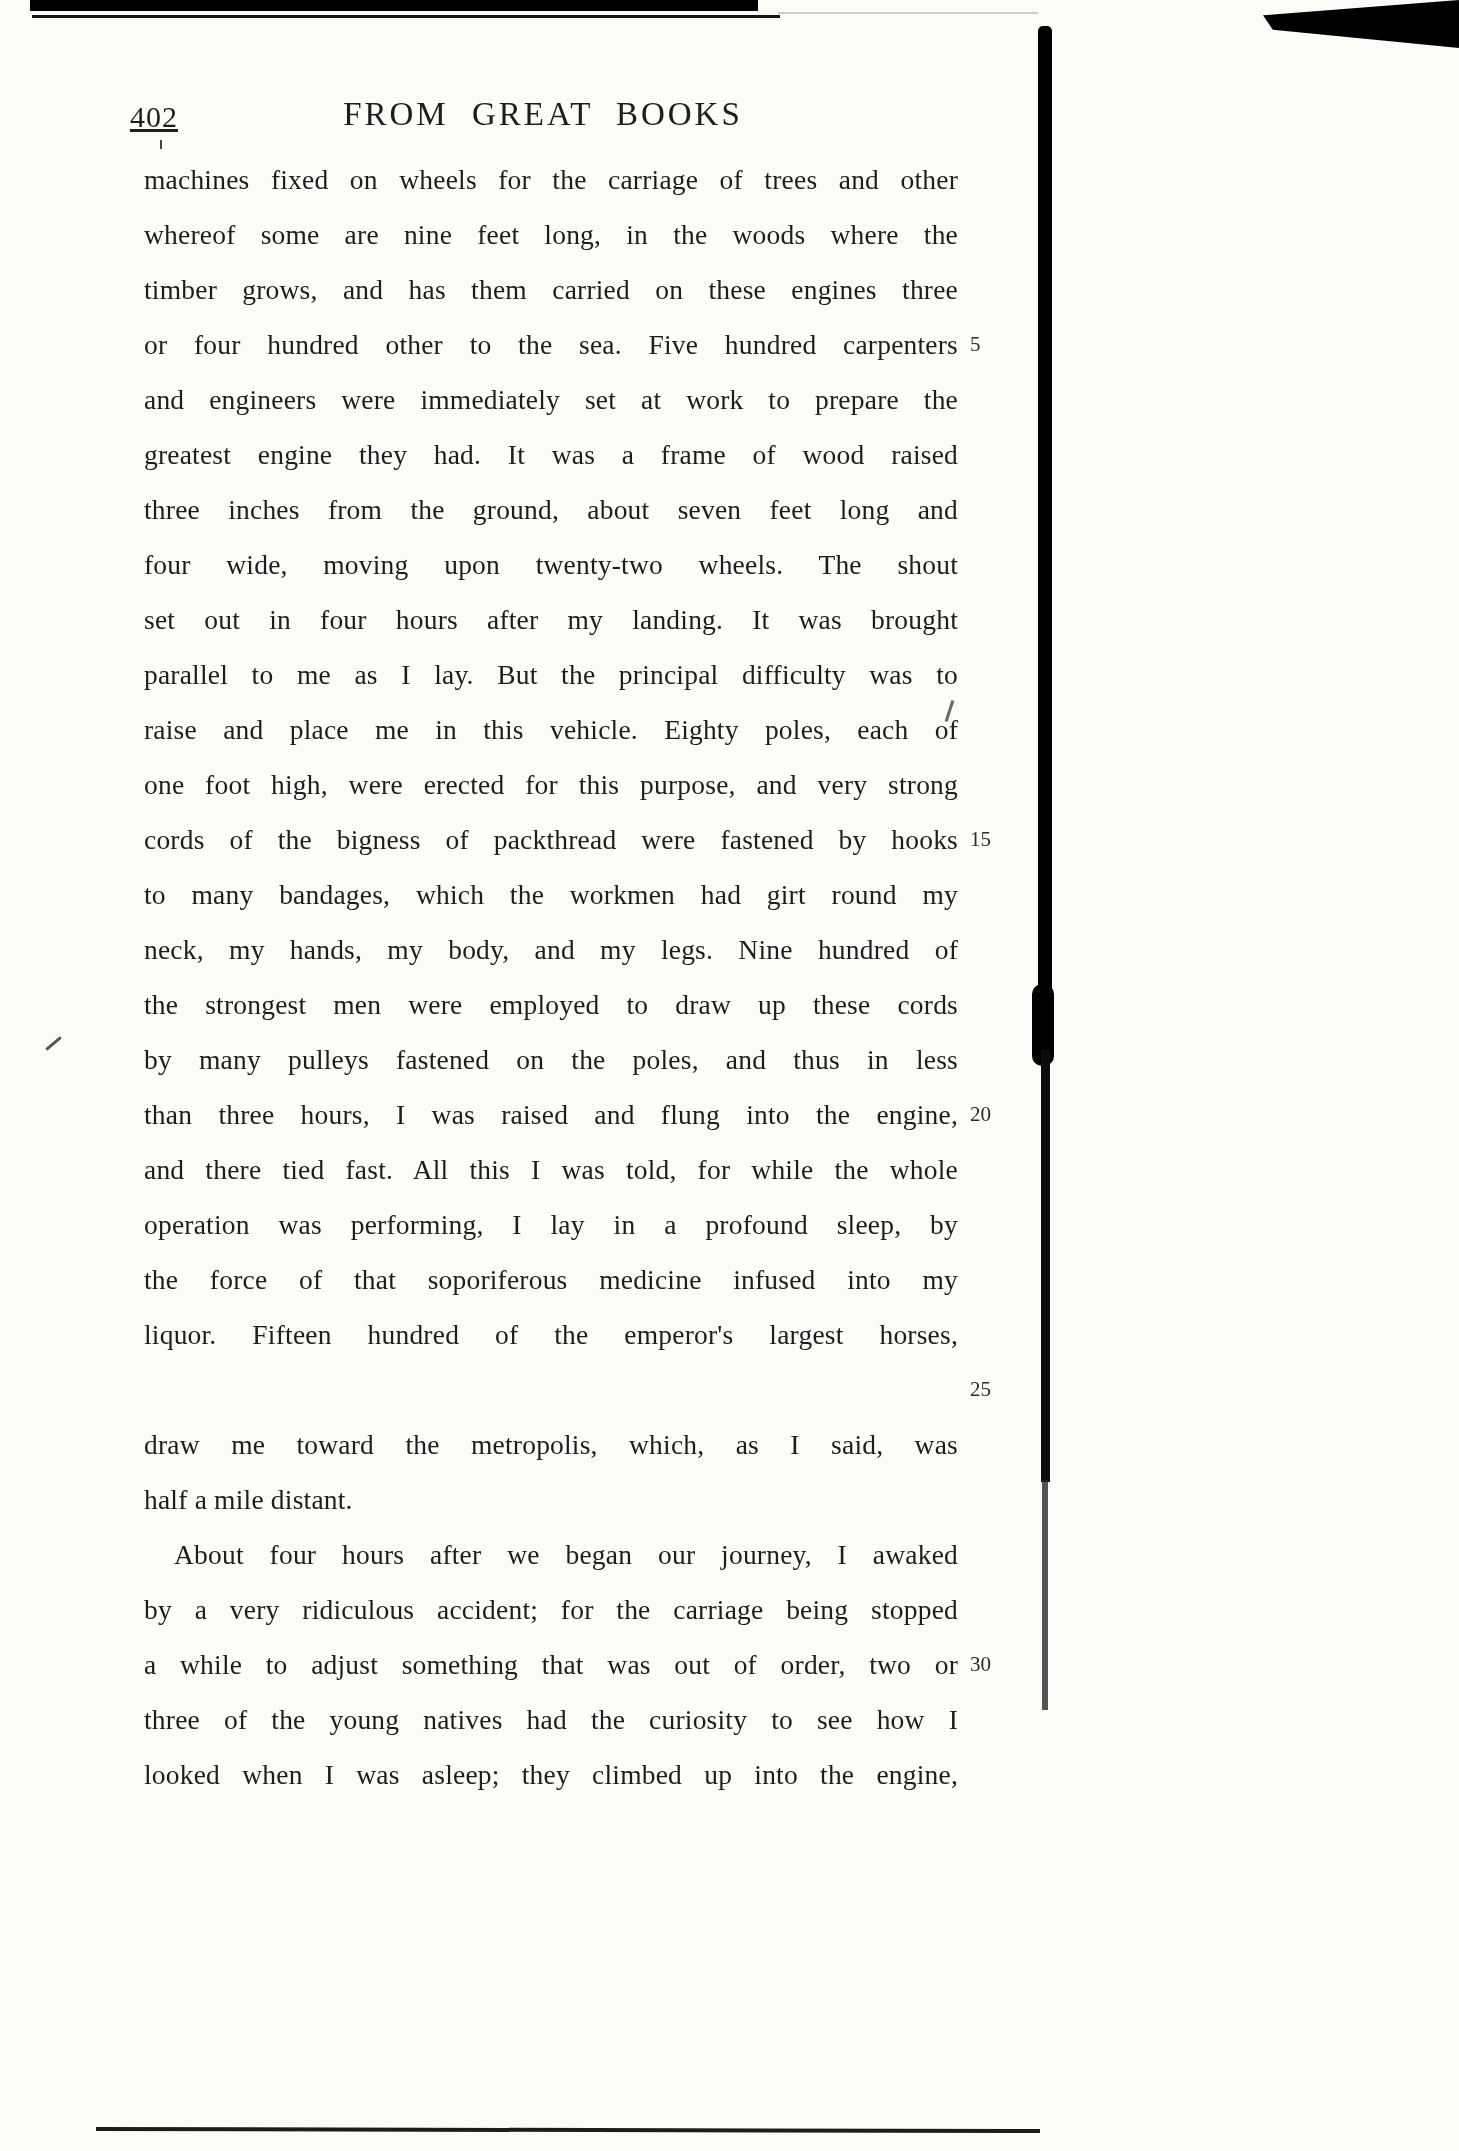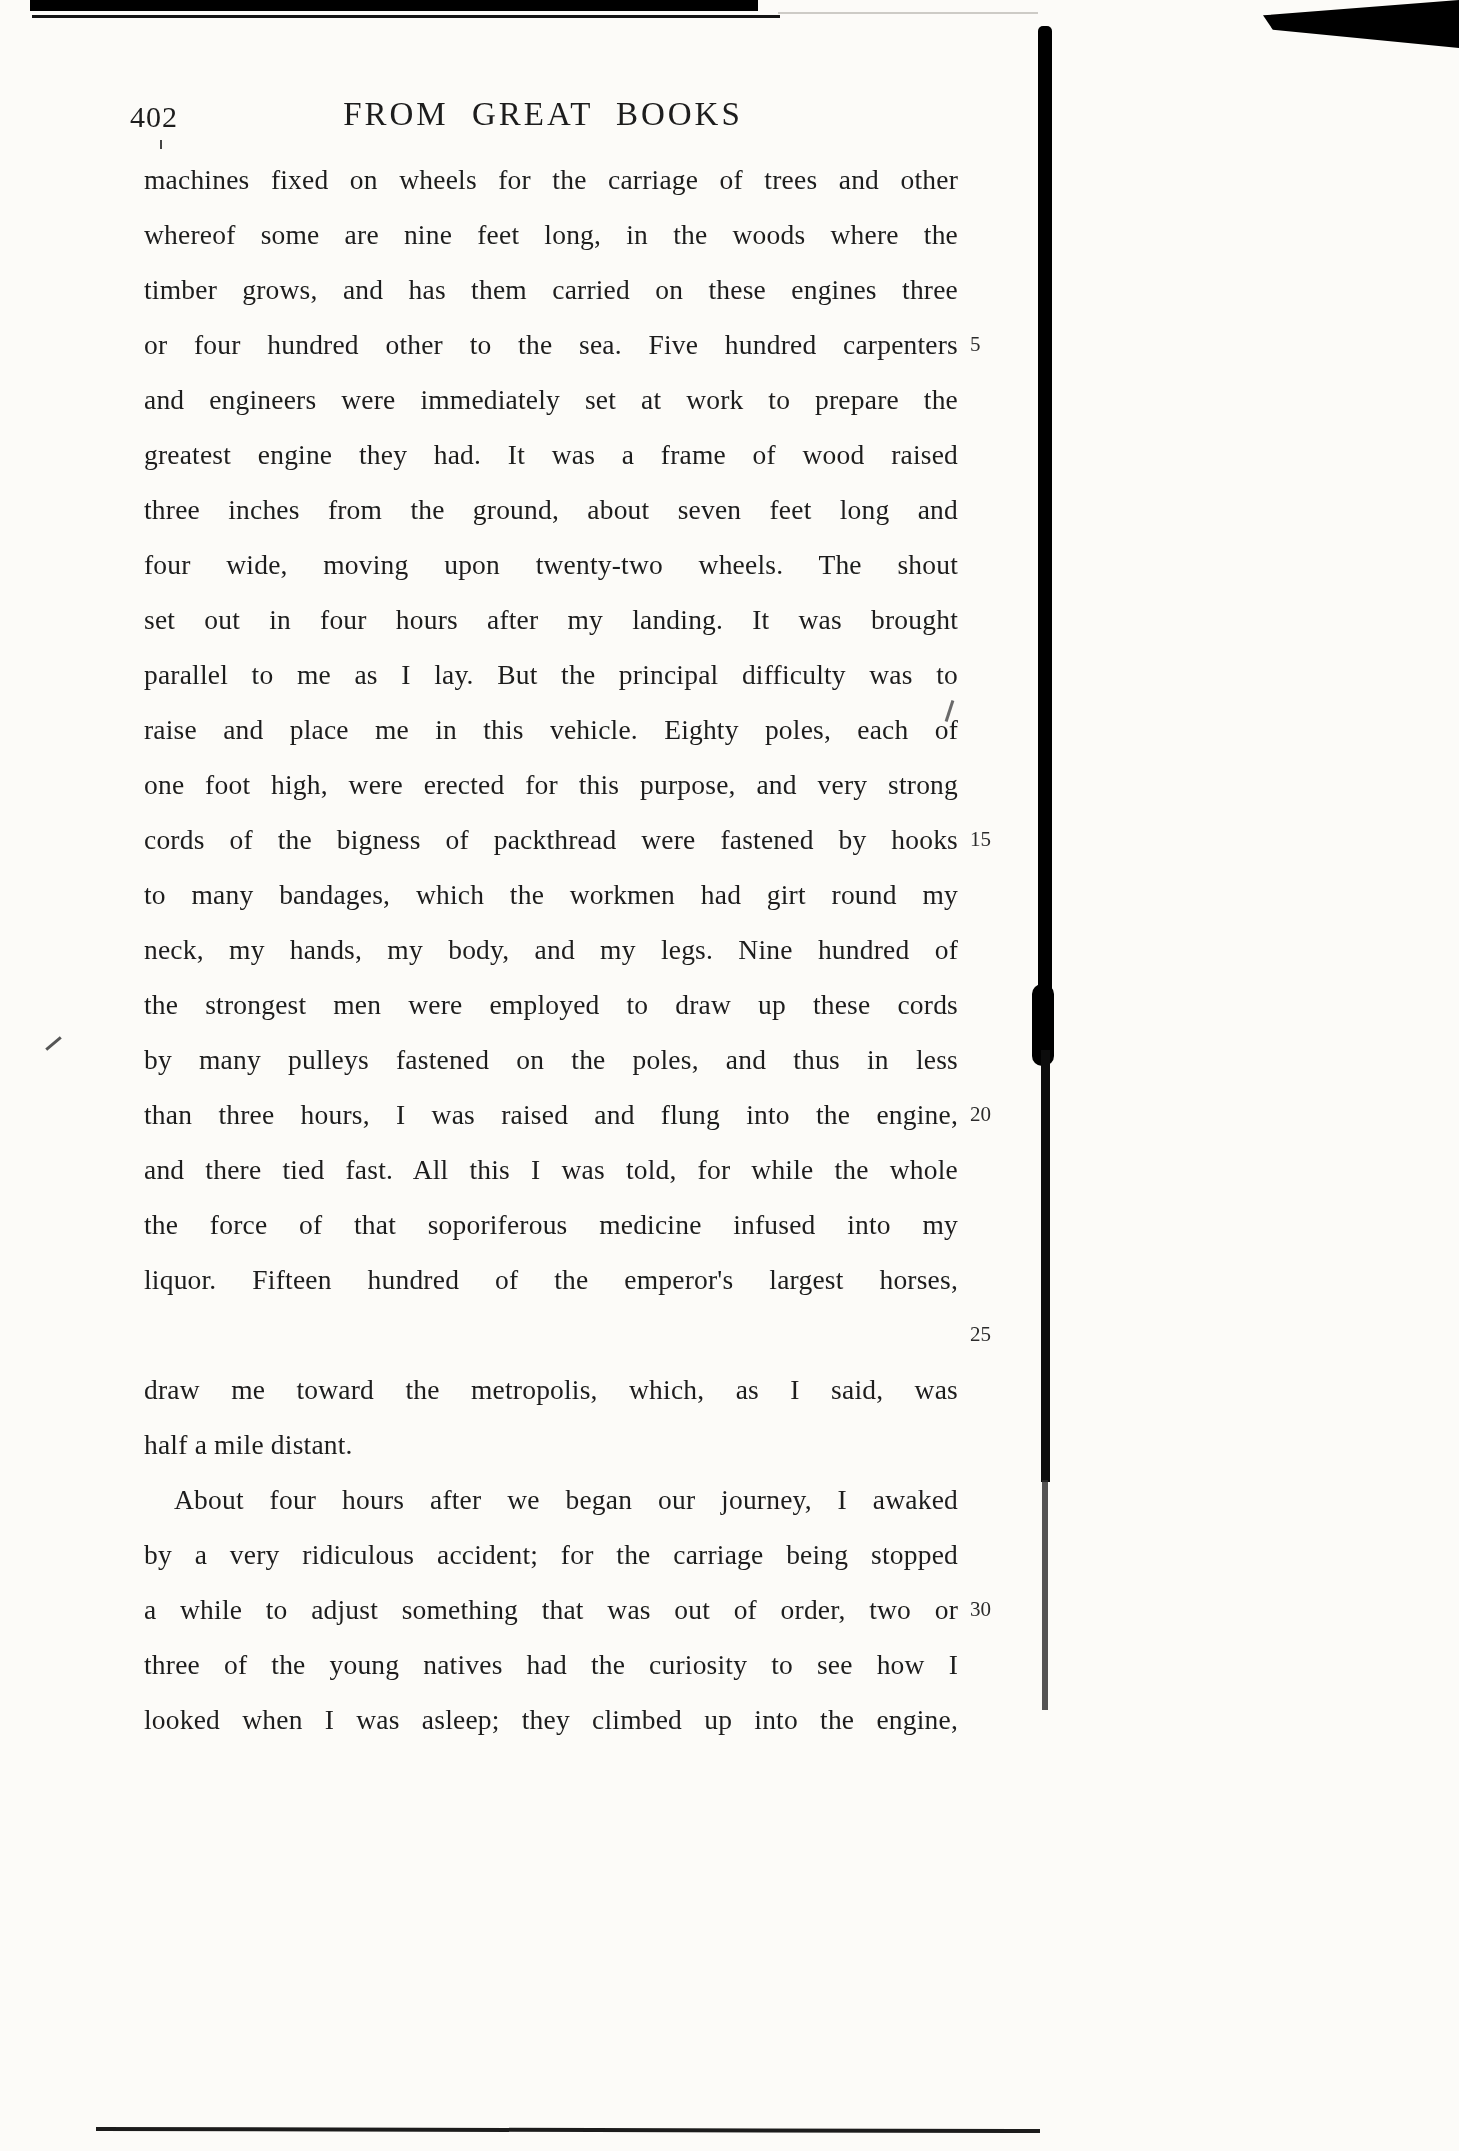--- a/index.html
+++ b/index.html
@@ -24,20 +24,21 @@
     top: 92px;
     width: 814px;
     height: 50px;
   }
   #folio {
     position: absolute;
     left: 2px;
     top: 8px;
     font-size: 30px;
     letter-spacing: 1px;
+    text-decoration: underline;
   }
   #running-title {
     position: absolute;
     left: 16px;
     right: 0;
     top: 4px;
     text-align: center;
     font-size: 33px;
     letter-spacing: 3px;
     word-spacing: 12px;
@@ -139,20 +140,21 @@
       <div class="text-line"><span class="line-text">parallel to me as I lay.  But the principal difficulty was to</span></div>
       <div class="text-line"><span class="line-text">raise and place me in this vehicle.  Eighty poles, each of</span></div>
       <div class="text-line"><span class="line-text">one foot high, were erected for this purpose, and very strong</span></div>
       <div class="text-line"><span class="line-text">cords of the bigness of packthread were fastened by hooks</span><span class="line-number">15</span></div>
       <div class="text-line"><span class="line-text">to many bandages, which the workmen had girt round my</span></div>
       <div class="text-line"><span class="line-text">neck, my hands, my body, and my legs.  Nine hundred of</span></div>
       <div class="text-line"><span class="line-text">the strongest men were employed to draw up these cords</span></div>
       <div class="text-line"><span class="line-text">by many pulleys fastened on the poles, and thus in less</span></div>
       <div class="text-line"><span class="line-text">than three hours, I was raised and flung into the engine,</span><span class="line-number">20</span></div>
       <div class="text-line"><span class="line-text">and there tied fast.  All this I was told, for while the whole</span></div>
+      <div class="text-line"><span class="line-text">operation was performing, I lay in a profound sleep, by</span></div>
       <div class="text-line"><span class="line-text">the force of that soporiferous medicine infused into my</span></div>
       <div class="text-line"><span class="line-text">liquor.  Fifteen hundred of the emperor's largest horses,</span></div>
       <div class="text-line"><span class="line-number">25</span></div>
       <div class="text-line"><span class="line-text">draw me toward the metropolis, which, as I said, was</span></div>
       <div class="text-line short"><span class="line-text">half a mile distant.</span></div>
       <div class="text-line indent"><span class="line-text">About four hours after we began our journey, I awaked</span></div>
       <div class="text-line"><span class="line-text">by a very ridiculous accident; for the carriage being stopped</span></div>
       <div class="text-line"><span class="line-text">a while to adjust something that was out of order, two or</span><span class="line-number">30</span></div>
       <div class="text-line"><span class="line-text">three of the young natives had the curiosity to see how I</span></div>
       <div class="text-line"><span class="line-text">looked when I was asleep; they climbed up into the engine,</span></div>

